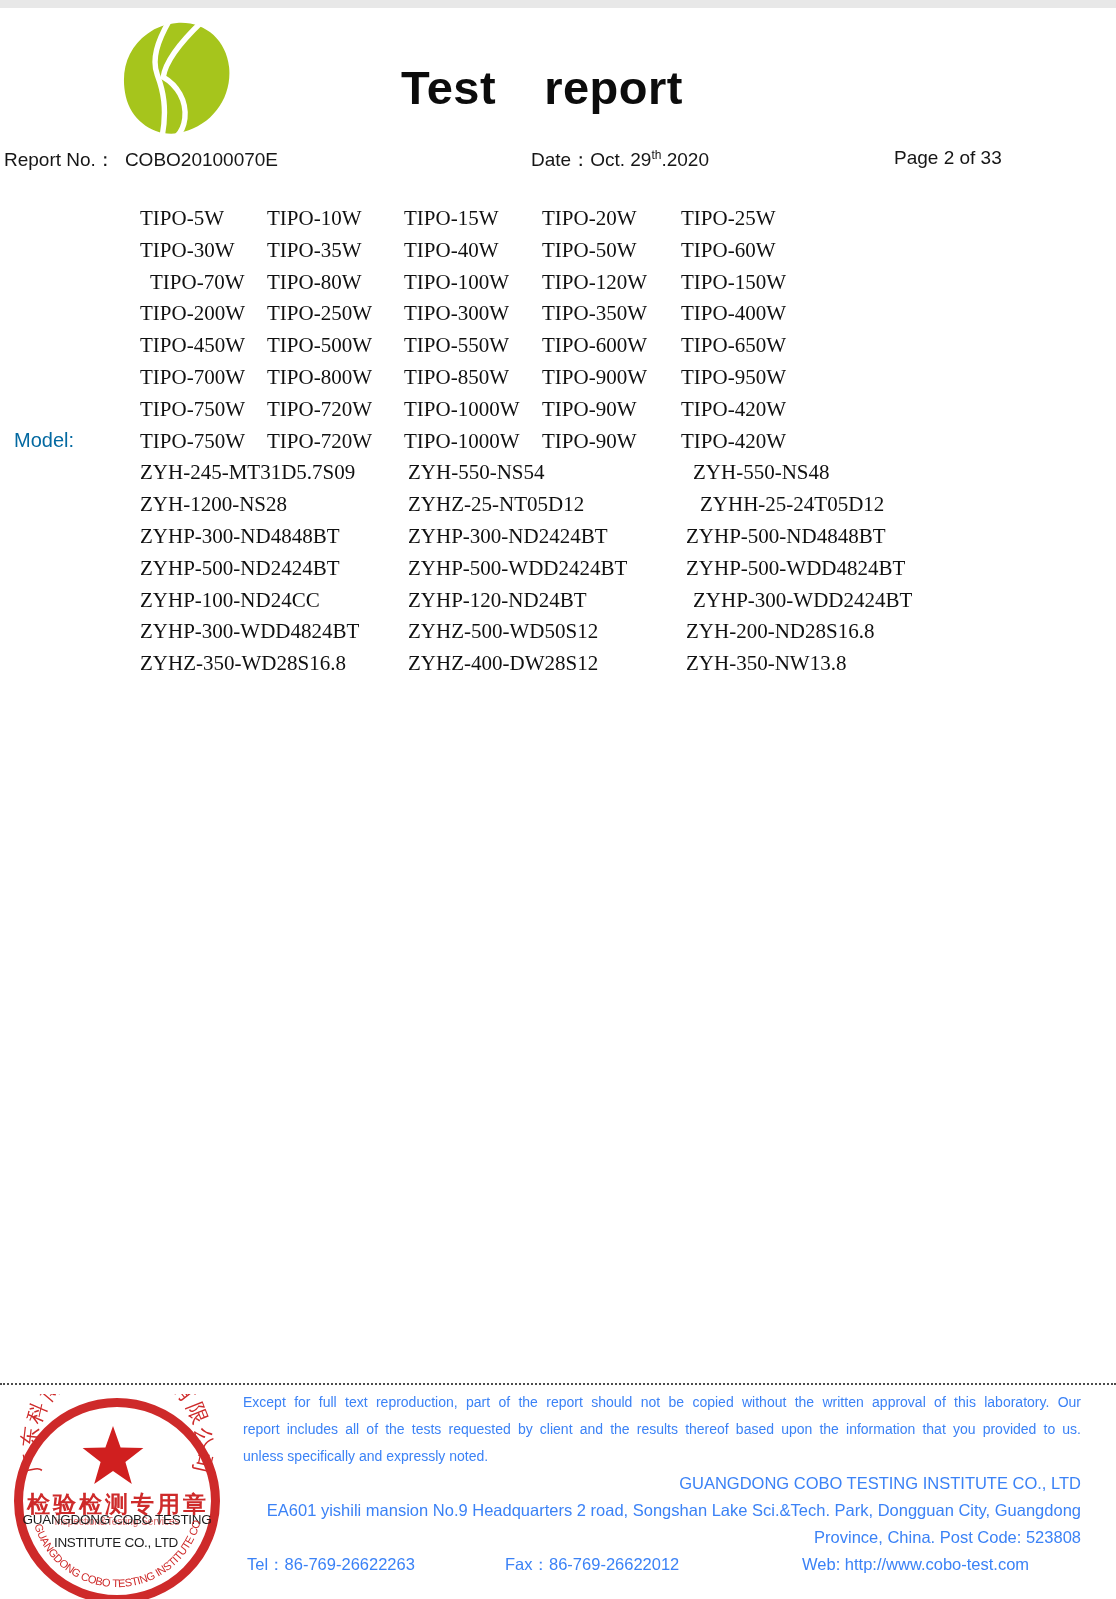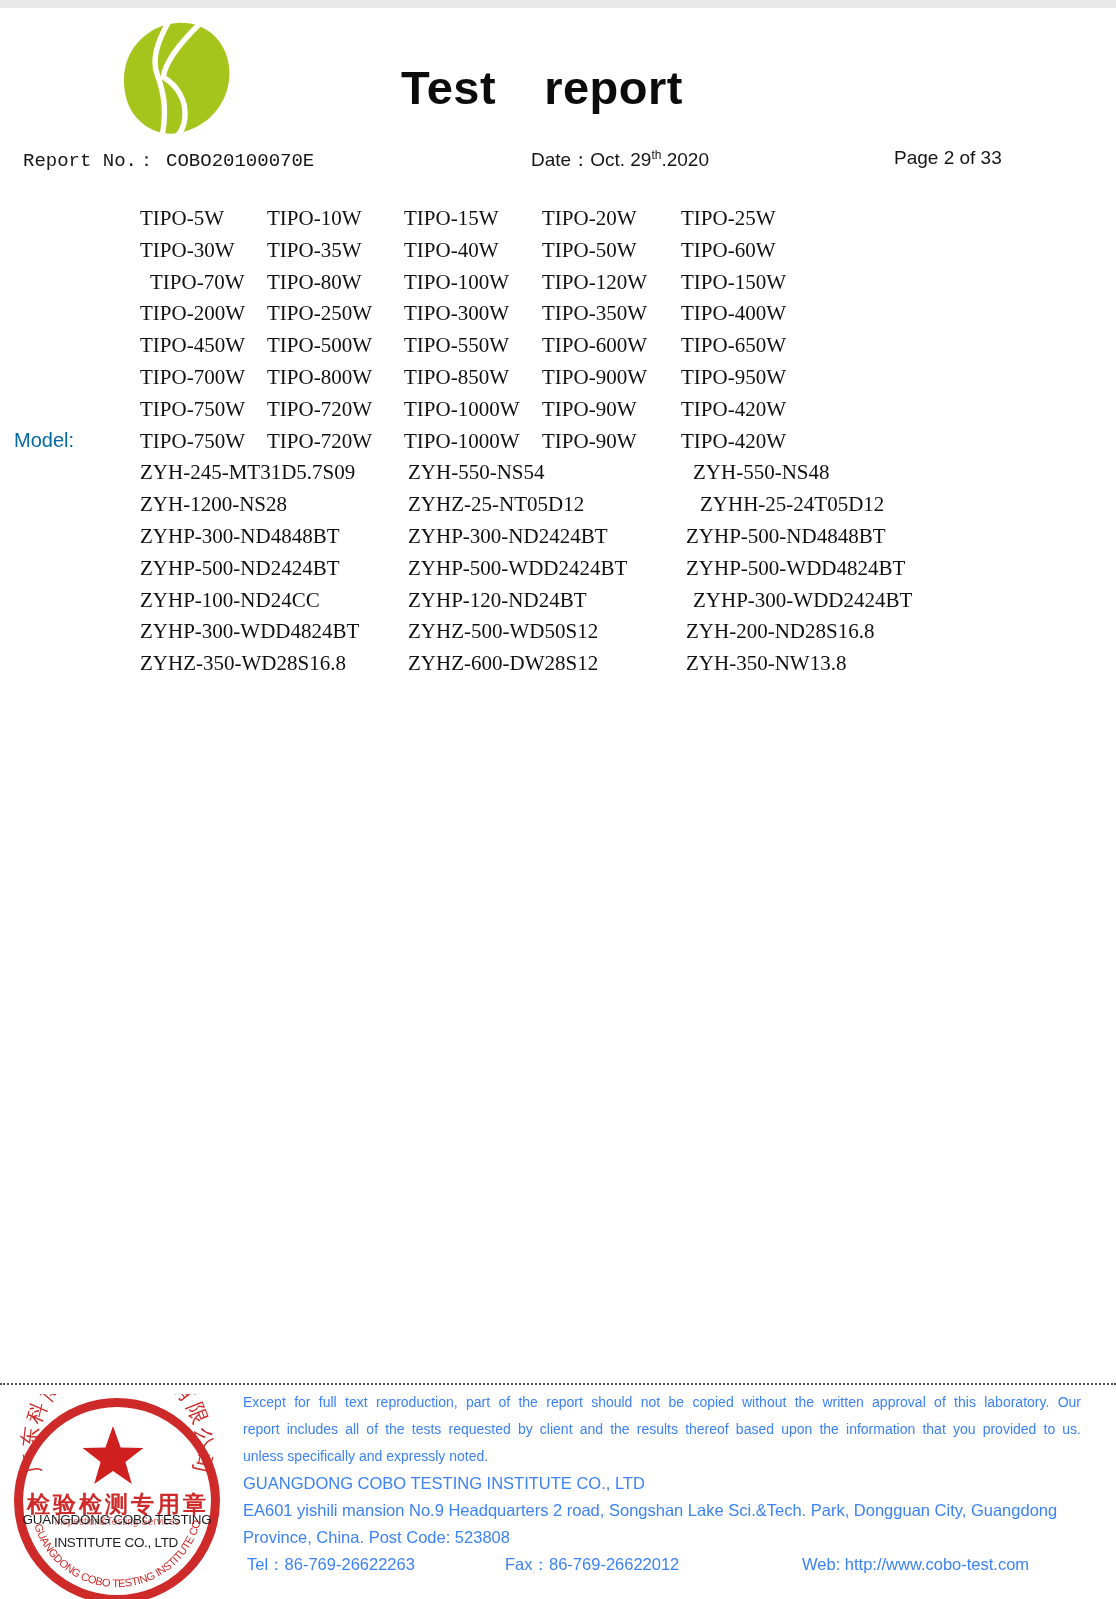--- a/index.html
+++ b/index.html
@@ -4,21 +4,21 @@
 <style>
   html,body{margin:0;padding:0;background:#e8e8e8;}
   .page{position:relative;width:1116px;height:1599px;margin:8px auto;background:#fff;overflow:hidden;
         font-family:"Liberation Sans",sans-serif;color:#1a1a1a;}
 
   
   .logo{position:absolute;left:118px;top:12px;width:118px;height:118px;}
   .title{position:absolute;left:401px;top:52px;display:flex;gap:48px;
          font-size:47px;font-weight:bold;color:#0c0c0c;letter-spacing:0.5px;}
   .info{position:absolute;top:139px;font-size:19px;white-space:nowrap;color:#161616;}
-  .info-report{left:23px;font-family:Liberation Mono, monospace;}
+  .info-report{left:4px;}
   .info-report .val{margin-left:10px;}
   .info-date{left:531px;}
   .info-date sup{font-size:12px;}
   .info-page{left:894px;}
 
   
   .model-label{position:absolute;left:14px;top:421px;font-size:20px;color:#0369a1;}
   .model-table{position:absolute;left:0;top:198px;width:912px;
                font-family:"Liberation Serif",serif;font-size:21px;color:#101010;}
   .m-row{position:relative;height:31.8px;}
@@ -26,21 +26,21 @@
   .c0{left:140px}.c1{left:267px}.c2{left:404px}.c3{left:542px}.c4{left:681px}
   .c0i{left:150px}
   .z0{left:140px}.z1{left:408px}.z2{left:686px}
   .z2a{left:693px}.z2b{left:700px}
 
   
   .sep{position:absolute;left:0;top:1375px;width:1116px;height:0;border-top:2px dotted #4c4c4c;}
   .footer{position:absolute;left:243px;top:1381px;width:838px;color:#3b82f6;}
   .fl{height:27px;line-height:27px;white-space:nowrap;}
   .small{font-size:14px;}
-  .big{font-size:16.5px;}
+  .big{font-size:16.5px;text-align:right;}
   .fj{text-align:justify;text-align-last:justify;}
   .contacts{position:relative;}
   .contacts span{position:absolute;top:0;white-space:nowrap;}
   .pos-tel{left:4px;}
   .pos-fax{left:262px;}
   .pos-web{left:559px;}
 
   
   .stamp{position:absolute;left:10px;top:1386px;width:214px;height:214px;}
   .stamp text{font-family:"Liberation Sans",sans-serif;}
@@ -153,21 +153,21 @@
       <span class="mc z1">ZYHP-120-ND24BT</span>
       <span class="mc z2a">ZYHP-300-WDD2424BT</span>
     </div>
     <div class="m-row">
       <span class="mc z0">ZYHP-300-WDD4824BT</span>
       <span class="mc z1">ZYHZ-500-WD50S12</span>
       <span class="mc z2">ZYH-200-ND28S16.8</span>
     </div>
     <div class="m-row">
       <span class="mc z0">ZYHZ-350-WD28S16.8</span>
-      <span class="mc z1">ZYHZ-600-DW28S12</span>
+      <span class="mc z1">ZYHZ-400-DW28S12</span>
       <span class="mc z2">ZYH-350-NW13.8</span>
     </div>
   </div>
 
   <div class="sep"></div>
 
   <div class="footer">
     <div class="fl small fj">Except for full text reproduction, part of the report should not be copied without the written approval of this laboratory. Our</div>
     <div class="fl small fj">report includes all of the tests requested by client and the results thereof based upon the information that you provided to us.</div>
     <div class="fl small">unless specifically and expressly noted.</div>

